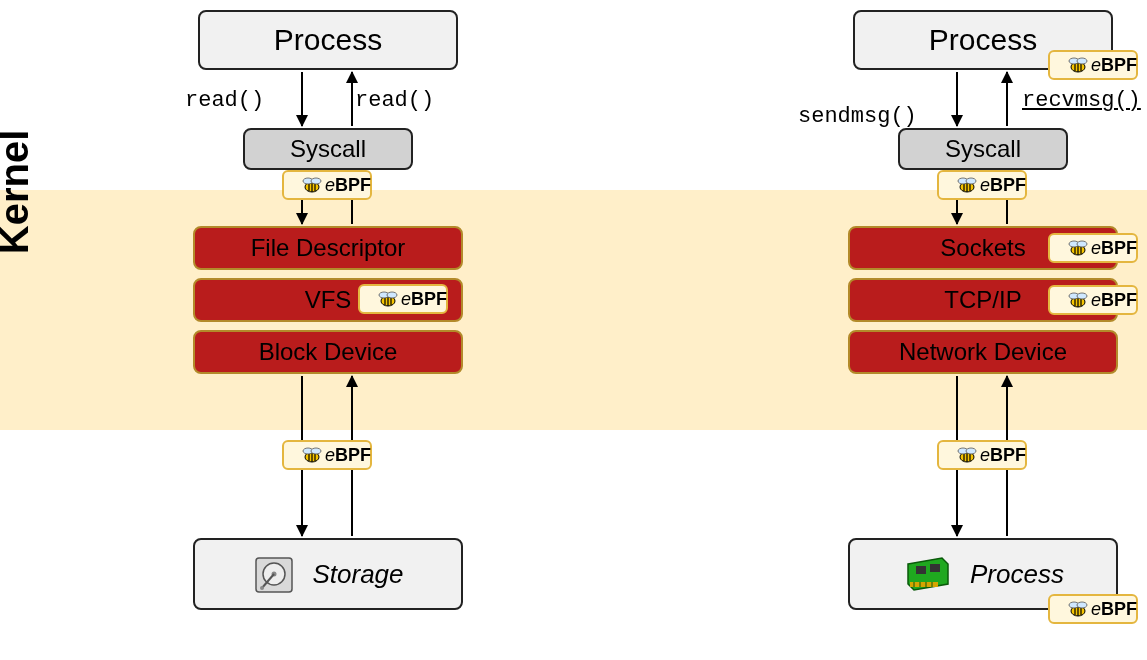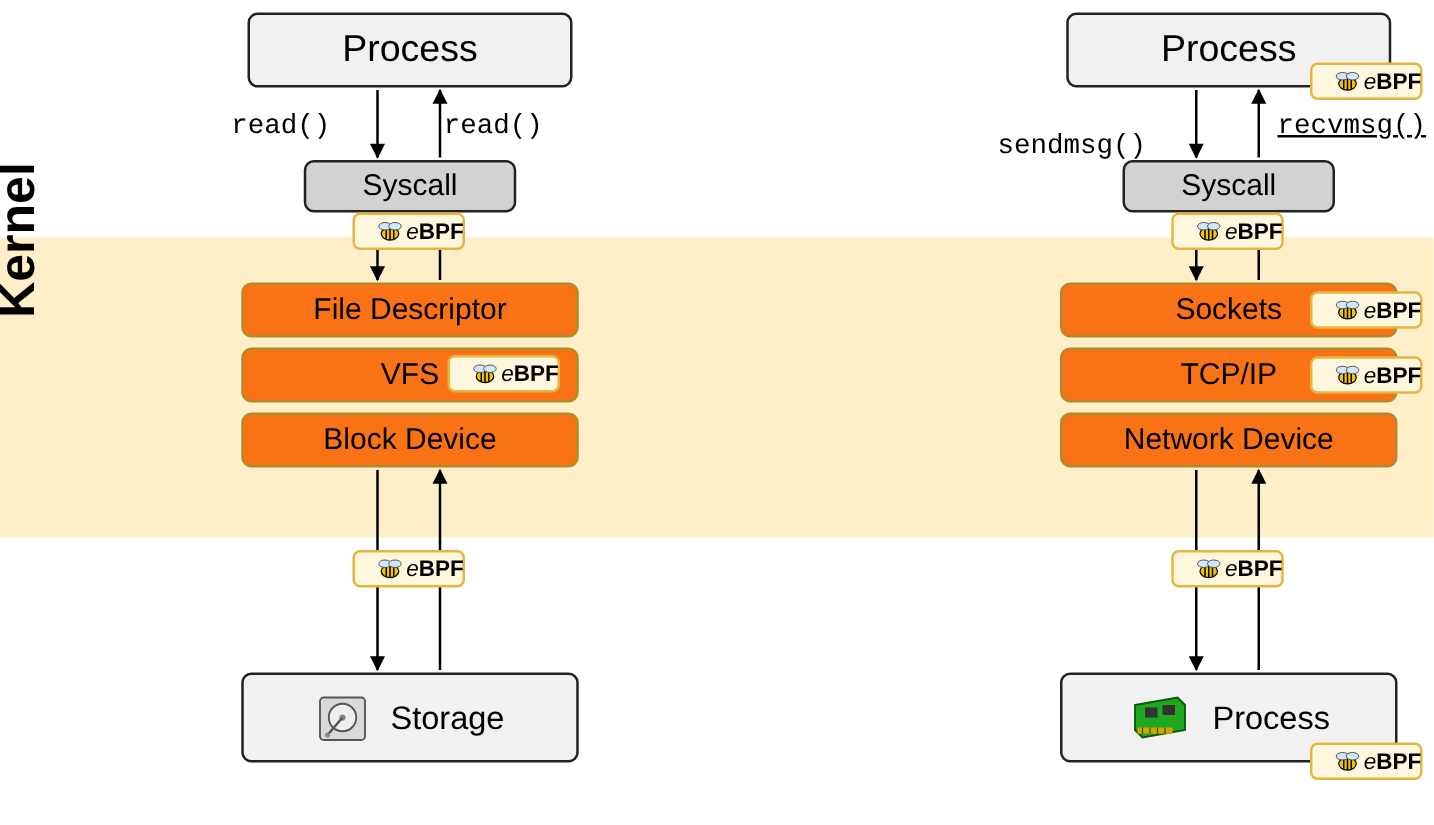--- a/index.html
+++ b/index.html
@@ -57,33 +57,34 @@
     font-size: 30px;
   }
   .syscall-box {
     left: 68px; top: 128px; width: 170px; height: 42px;
     background: #d2d2d2;
     font-size: 24px;
     text-align: center;
   }
   .kernel-box {
     width: 270px; height: 44px;
-    background: #f97316;
+    background: #b91c1c;
     border-color: #b38a2a;
     font-size: 24px;
     left: 18px;
   }
   .k1 { top: 226px; }
   .k2 { top: 278px; }
   .k3 { top: 330px; }
   .device-box {
     left: 18px; top: 538px; width: 270px; height: 72px;
     background: #f1f1f1;
     font-size: 26px;
     gap: 16px;
+    font-style: italic;
   }
   .call-label {
     position: absolute;
     font-family: "Consolas", "Courier New", monospace;
     font-size: 22px;
   }
   .arrow {
     position: absolute;
     width: 2px;
     background: #000;

